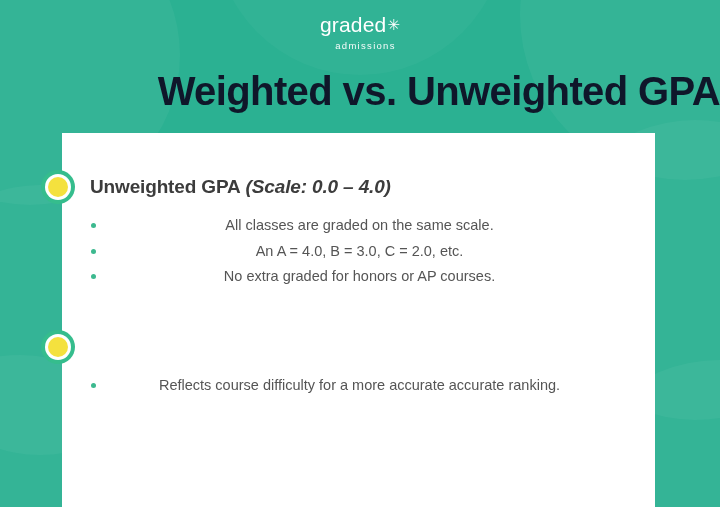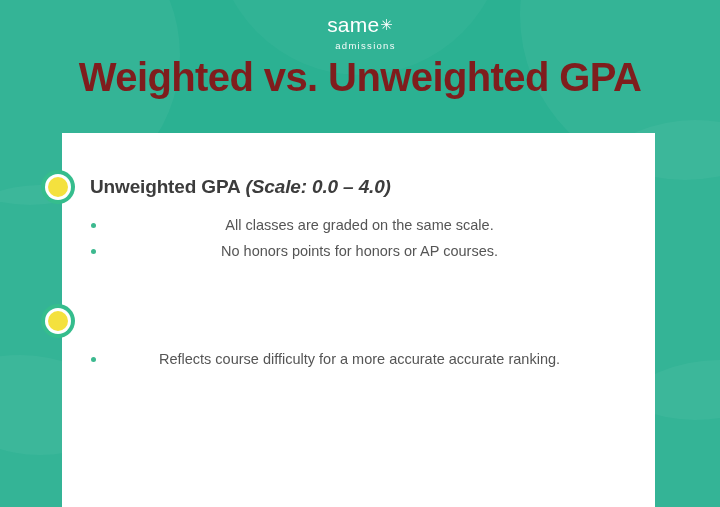--- a/index.html
+++ b/index.html
@@ -69,23 +69,23 @@
     margin-top: 5px;
     opacity: 0.96;
     padding-left: 11px;
   }
 
   
   .headline {
     position: absolute;
     left: 0;
     right: 0;
-    top: 56px;
-    text-align: center;
-    color: #7f1d1d;
+    top: 70px;
+    text-align: right;
+    color: #0f172a;
     font-size: 40px;
     font-weight: bold;
     letter-spacing: -0.6px;
     line-height: 1.08;
     z-index: 4;
   }
 
   
   .card {
     position: absolute;
@@ -195,21 +195,21 @@
   <div class="bg-decor d2"></div>
   <div class="bg-decor d3"></div>
   <div class="bg-decor d4"></div>
   <div class="bg-decor d5"></div>
   <div class="bg-decor d6"></div>
   <div class="bg-decor d7"></div>
   <div class="bg-decor d8"></div>
 
   <div class="logo">
     <div>
-      <span class="logo-word">same</span><span class="logo-star">✳</span>
+      <span class="logo-word">graded</span><span class="logo-star">✳</span>
     </div>
     <div class="logo-sub">admissions</div>
   </div>
 
   <div class="headline">Weighted vs. Unweighted GPA</div>
 
   <div class="card"></div>
 
   <div class="sections">
 
@@ -219,21 +219,22 @@
           <span class="marker-mid">
             <span class="marker-core"></span>
           </span>
         </span>
         <div class="section-title">
           <span>Unweighted GPA</span><span class="section-scale">(Scale: 0.0 – 4.0)</span>
         </div>
       </div>
       <ul class="bullets">
         <li><span class="dot"></span><span>All classes are graded on the same scale.</span></li>
-        <li><span class="dot"></span><span>No honors points for honors or AP courses.</span></li>
+        <li><span class="dot"></span><span>An A = 4.0, B = 3.0, C = 2.0, etc.</span></li>
+        <li><span class="dot"></span><span>No extra graded for honors or AP courses.</span></li>
       </ul>
     </div>
 
     <div class="section second">
       <div class="section-head">
         <span class="marker">
           <span class="marker-mid">
             <span class="marker-core"></span>
           </span>
         </span>

